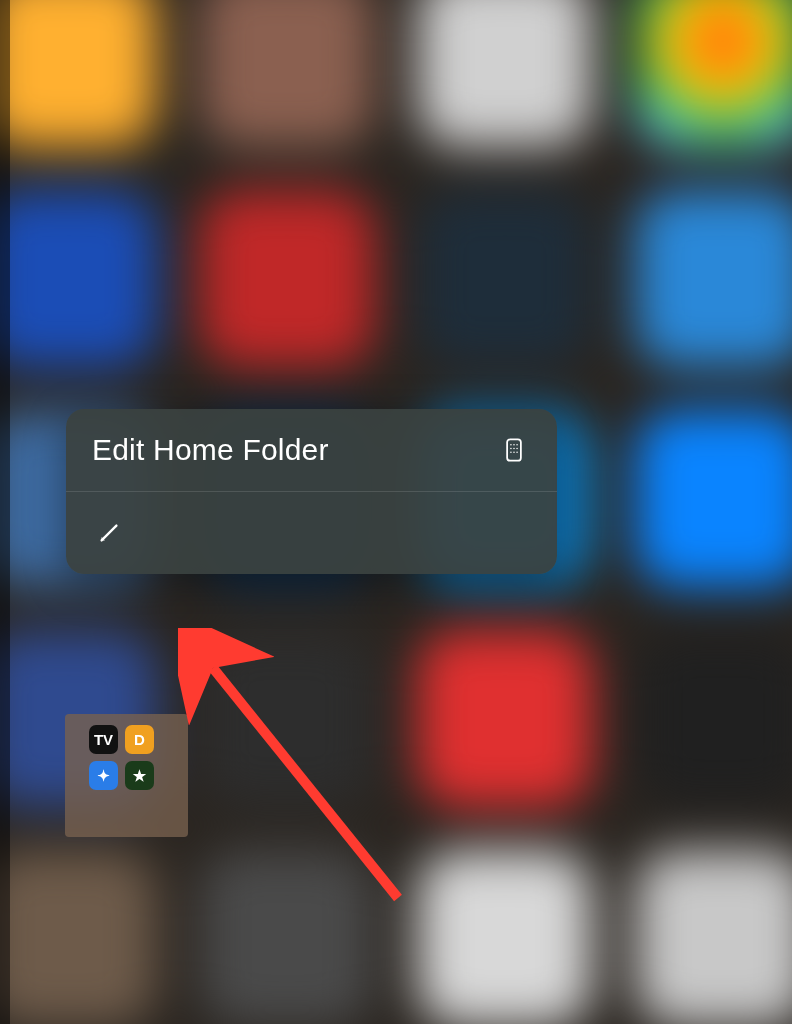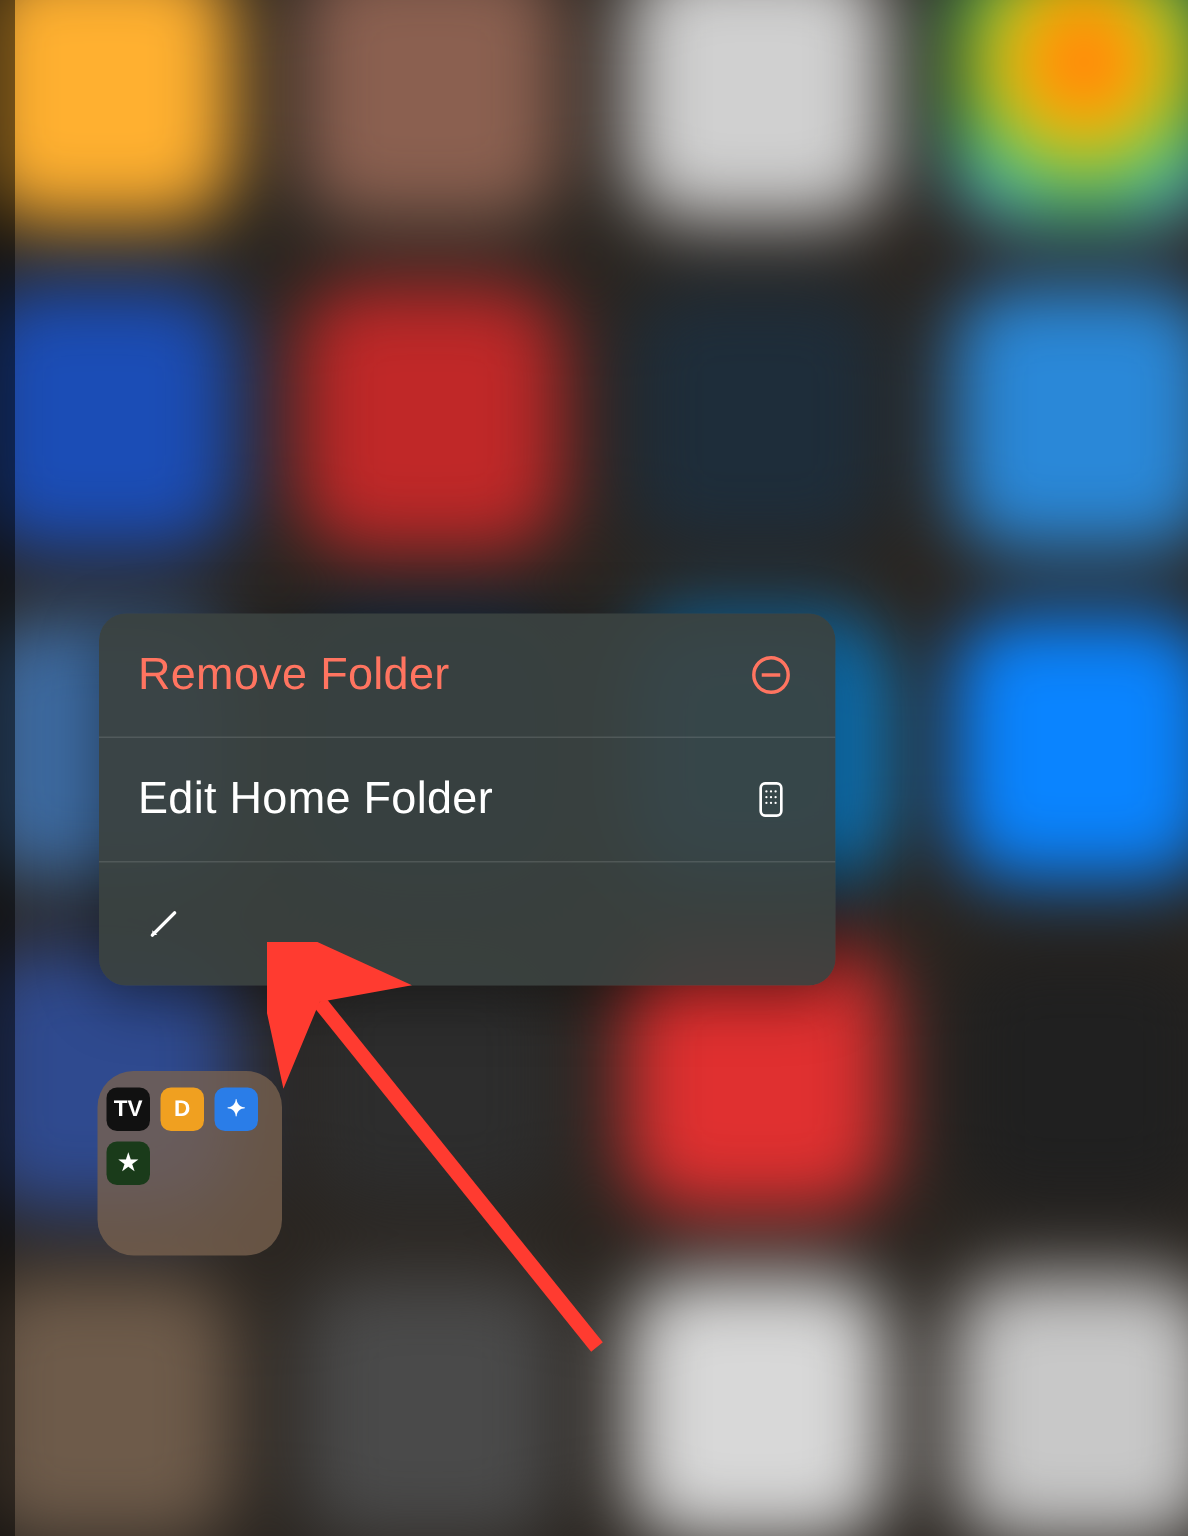--- a/index.html
+++ b/index.html
@@ -66,22 +66,22 @@
     .menu-item.normal .menu-icon svg { stroke: #ffffff; fill: none; }
     .menu-icon { width: 34px; height: 34px; display:flex; align-items:center; justify-content:center; }
 
     .folder {
       position: absolute;
       left: 65px;
       top: 714px;
       width: 123px;
       height: 123px;
       background: rgba(120, 98, 78, 0.78);
-      border-radius: 24px;
-      padding: 11px 6px;
+      border-radius: 4px;
+      padding: 11px 24px;
       display: flex;
       flex-wrap: wrap;
       gap: 7px;
       align-content: flex-start;
     }
     .mini-app {
       width: 29px;
       height: 29px;
       border-radius: 7px;
       display:flex; align-items:center; justify-content:center;
@@ -132,29 +132,20 @@
       <div class="bg-tile t17"></div>
       <div class="bg-tile t18"></div>
       <div class="bg-tile t19"></div>
       <div class="bg-tile t20"></div>
     </div>
 
 </div>
 <div class="left-dim"></div>
 
 <div class="context-menu">
-  <div class="menu-item destructive">
-    <span class="menu-label">Remove Folder</span>
-    <span class="menu-icon">
-      <svg viewBox="0 0 34 34" width="30" height="30" fill="none" stroke-width="2.6">
-        <circle cx="17" cy="17" r="13"></circle>
-        <line x1="10" y1="17" x2="24" y2="17"></line>
-      </svg>
-    </span>
-  </div>
   <div class="menu-item normal">
     <span class="menu-label">Edit Home Folder</span>
     <span class="menu-icon">
       <svg viewBox="0 0 34 34" width="26" height="32" stroke-width="2.3">
         <rect x="8" y="3" width="18" height="28" rx="4"></rect>
         <circle cx="13" cy="10" r="1" fill="white" stroke="none"></circle>
         <circle cx="17" cy="10" r="1" fill="white" stroke="none"></circle>
         <circle cx="21" cy="10" r="1" fill="white" stroke="none"></circle>
         <circle cx="13" cy="15" r="1" fill="white" stroke="none"></circle>
         <circle cx="17" cy="15" r="1" fill="white" stroke="none"></circle>

